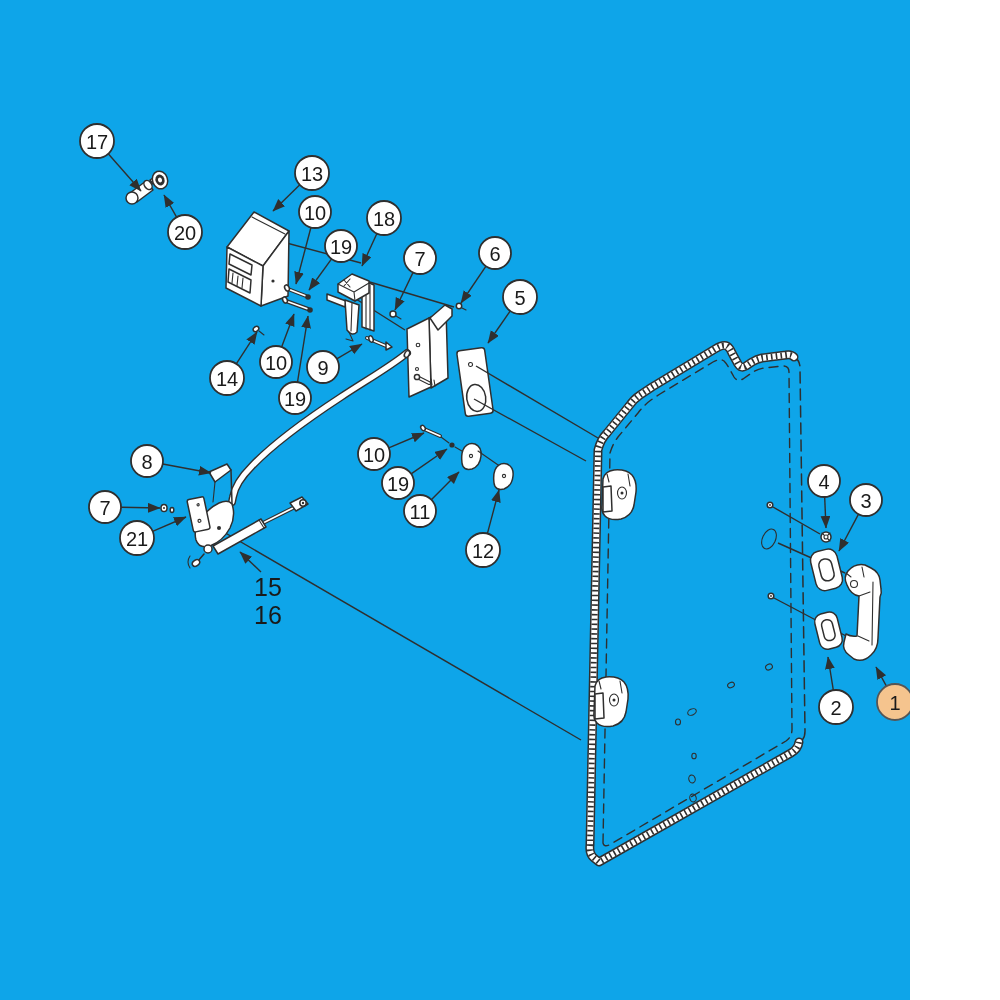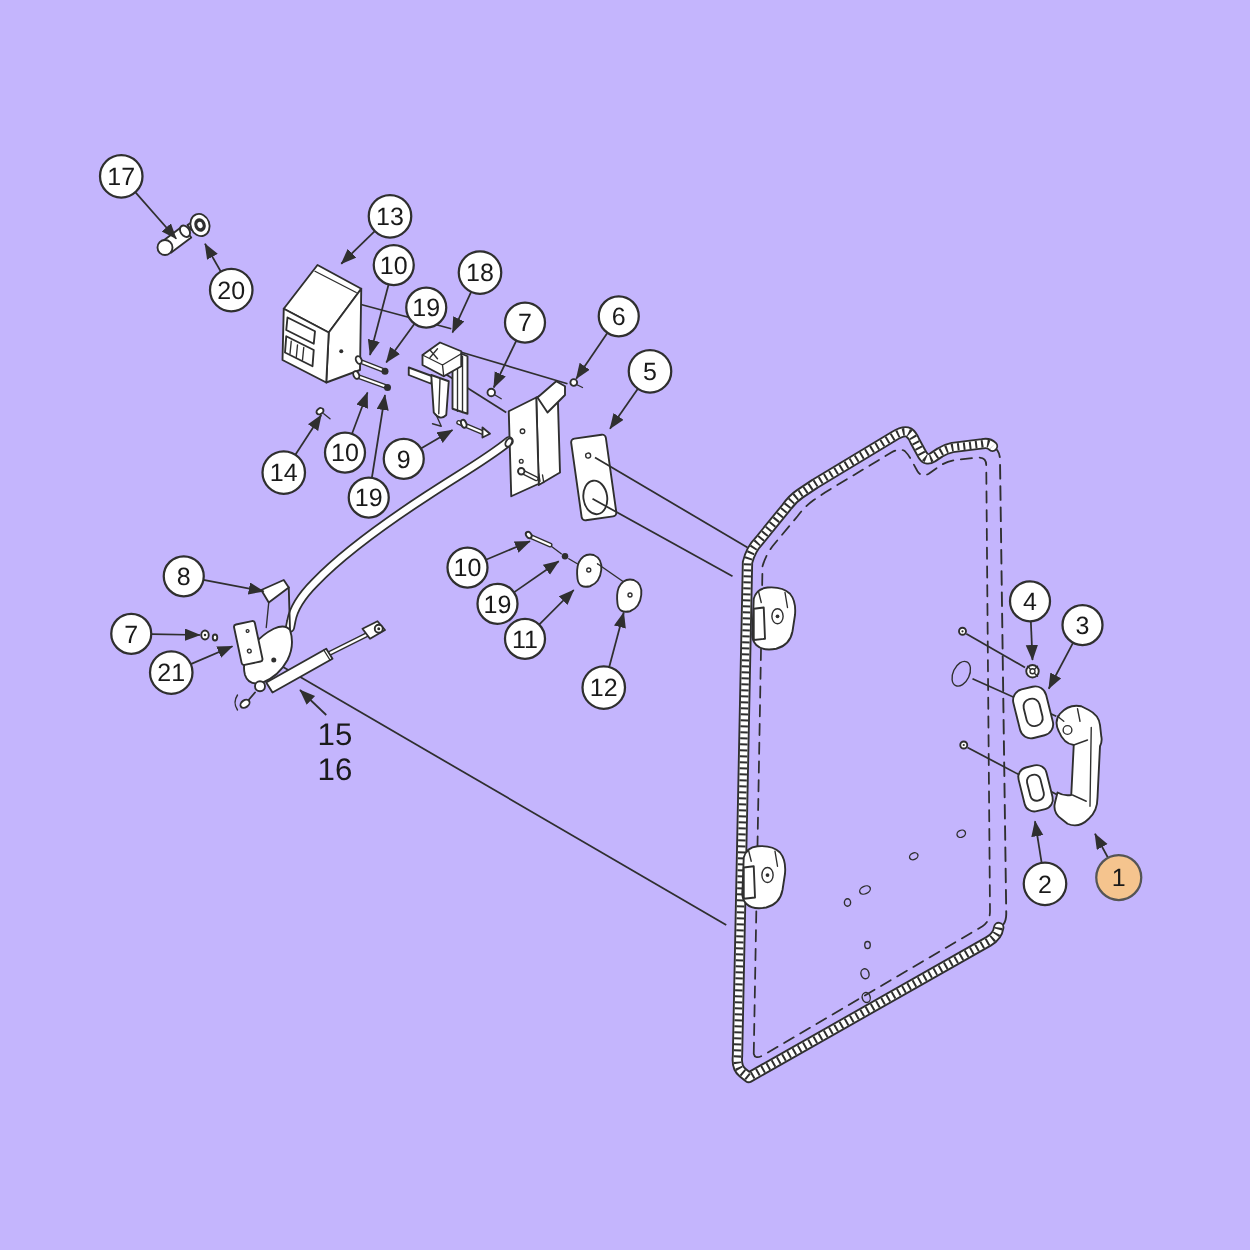--- a/index.html
+++ b/index.html
@@ -1,16 +1,16 @@
 <!DOCTYPE html>
 <html><head>
 <meta charset="utf-8">
 <style>
   html,body{margin:0;padding:0;background:#fff;}
-  .stage{position:relative;width:1000px;height:1000px;background:#c4b5fd;overflow:hidden;
+  .stage{position:relative;width:910px;height:1000px;background:#0ea5e9;overflow:hidden;
          font-family:"Liberation Sans",sans-serif;}
   svg{position:absolute;left:0;top:0;}
   
   .ol  {stroke:#2f2f2f;fill:none;stroke-width:1.5;stroke-linejoin:round;stroke-linecap:round;}
   .thin{stroke-width:1.1;}
   .fw  {stroke:#2f2f2f;fill:#ffffff;stroke-width:1.5;stroke-linejoin:round;}
   .fd  {fill:#2f2f2f;stroke:none;}
   .dash{stroke-dasharray:9 6;stroke-width:1.4;}
   .dash2{stroke-dasharray:11 6;stroke-width:1.5;}
   .bandA{stroke:#2f2f2f;stroke-width:9;fill:none;stroke-linejoin:round;stroke-linecap:round;}

